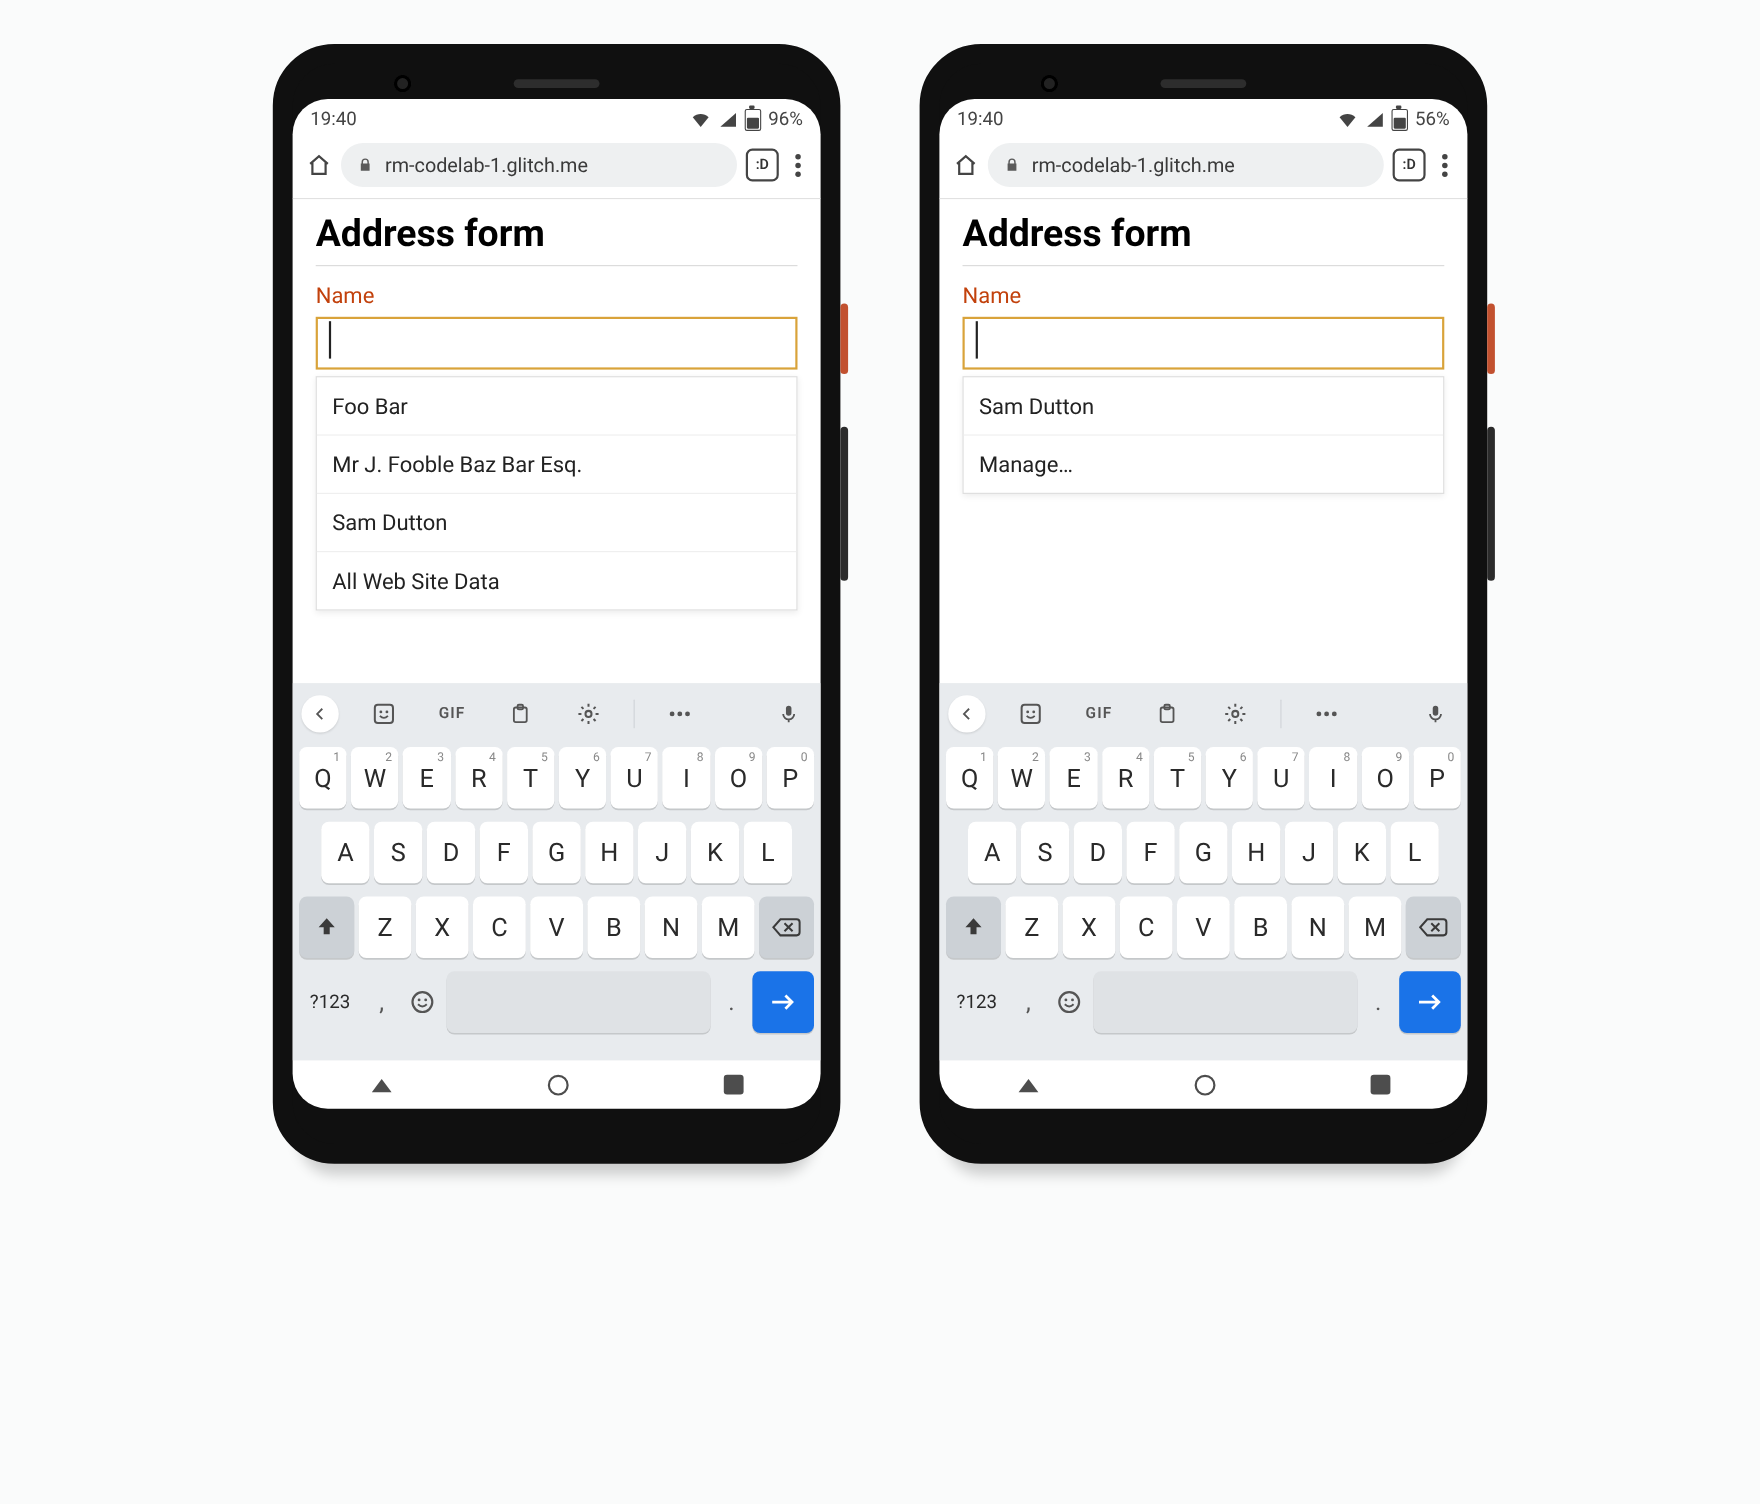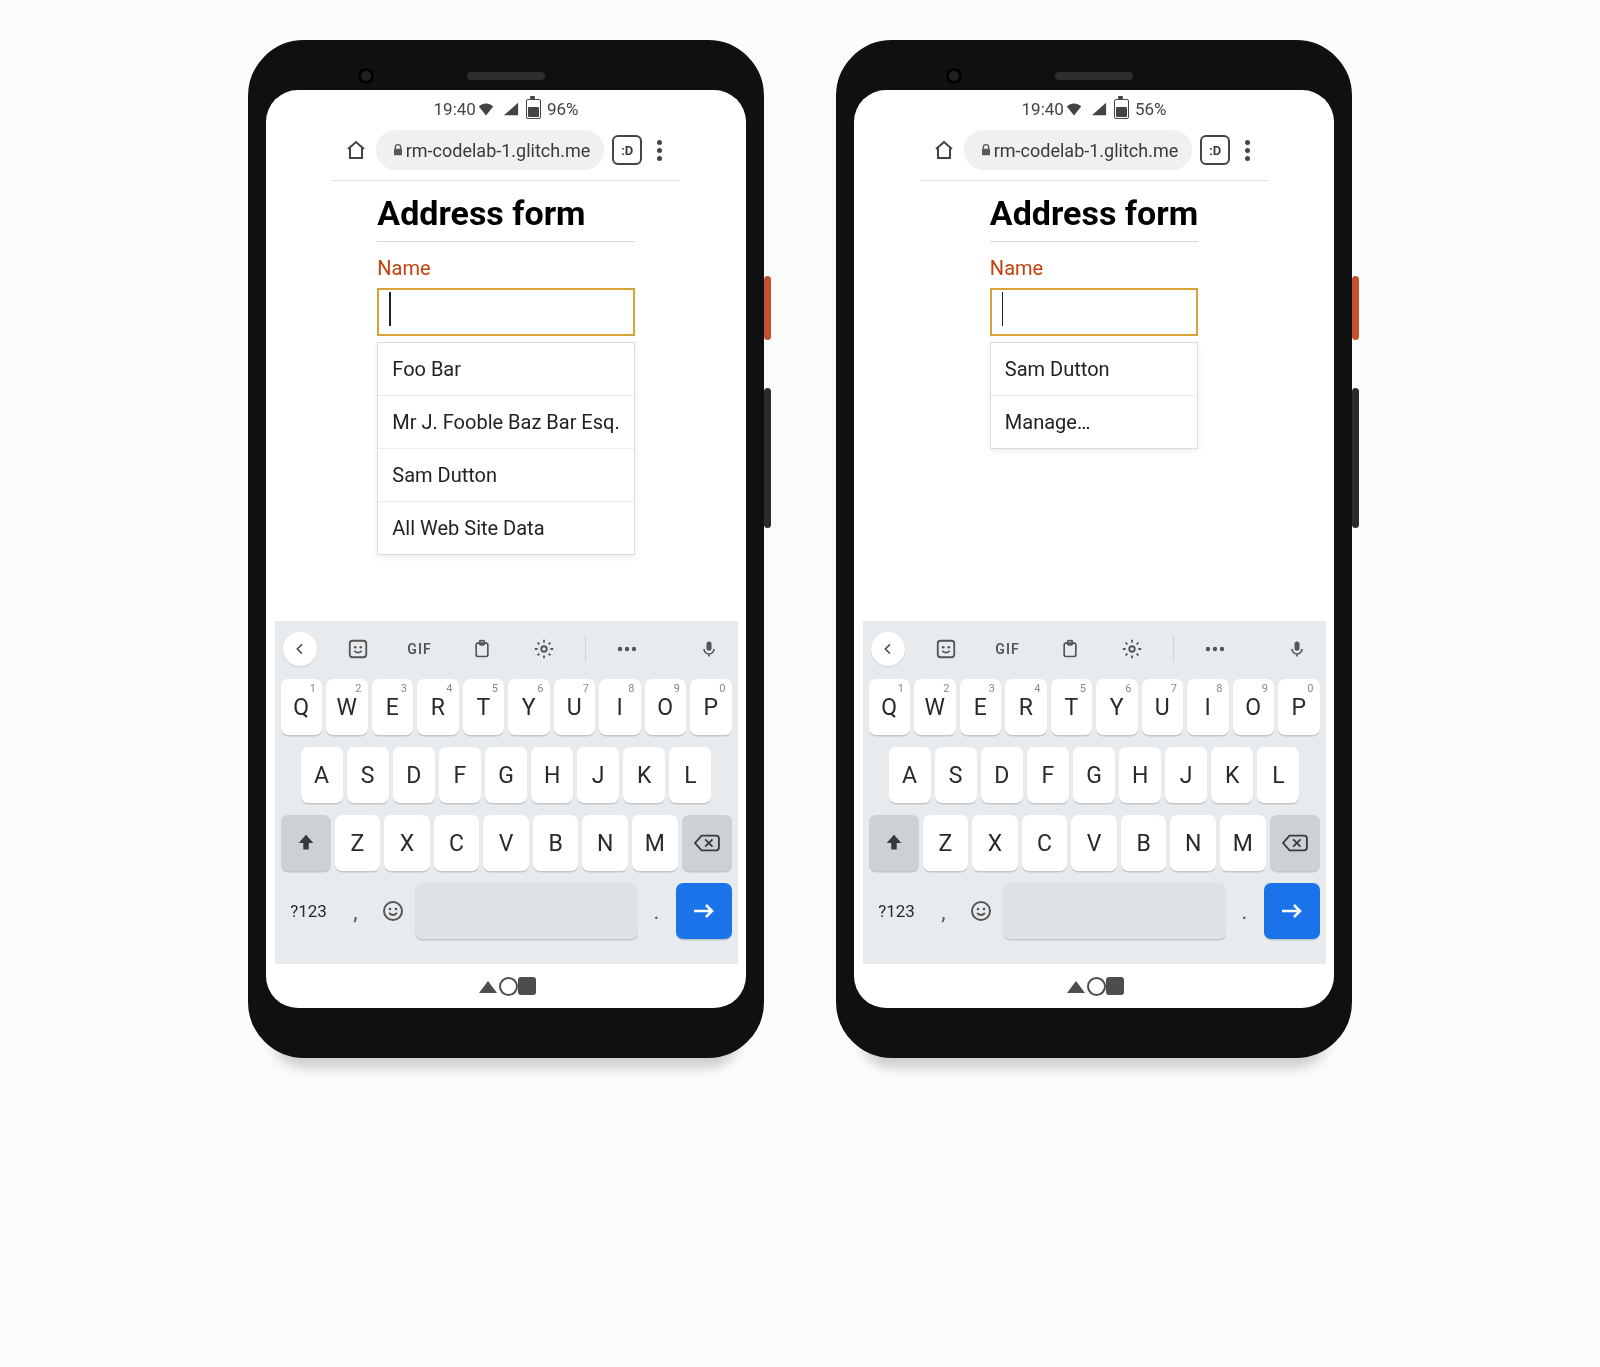--- a/index.html
+++ b/index.html
@@ -3,36 +3,36 @@
 <meta charset="utf-8">
 <style>
   html,body{margin:0;padding:0;background:#fafbfb;font-family:Roboto,"Helvetica Neue",Arial,sans-serif;}
   .stage{display:flex;justify-content:center;gap:72px;padding:40px 20px 60px;}
   .phone{width:480px;height:982px;border:18px solid #101010;border-radius:56px;background:#101010;position:relative;box-shadow:0 34px 12px -24px rgba(0,0,0,.18);}
   .side-btn-pwr{position:absolute;right:-25px;top:218px;width:7px;height:64px;background:#c2512f;border-radius:4px;}
   .side-btn-vol{position:absolute;right:-25px;top:330px;width:7px;height:140px;background:#2b2b2b;border-radius:4px;}
   .bezel-top{height:32px;position:relative;}
   .camera{position:absolute;top:10px;left:92px;width:16px;height:16px;border-radius:50%;background:#222;box-shadow:inset 0 0 0 3px #000;}
   .speaker{position:absolute;top:14px;left:50%;transform:translateX(-50%);width:78px;height:8px;border-radius:4px;background:#2d2d2d;}
-  .screen{background:#fff;border-radius:32px;overflow:hidden;height:918px;display:flex;flex-direction:column;align-items:center;}
+  .screen{background:#fff;border-radius:32px;overflow:hidden;height:918px;display:flex;flex-direction:column;}
   
   .statusbar{height:34px;padding:2px 16px 0;display:flex;align-items:center;justify-content:space-between;font-size:17px;color:#444;}
   .status-right{display:flex;align-items:center;gap:6px;}
   .battery{width:13px;height:18px;border:1.5px solid #444;border-radius:2px;position:relative;display:inline-block;}
   .battery::before{content:"";position:absolute;top:-4px;left:3px;width:5px;height:2.5px;background:#444;border-radius:1px;}
   .battery i{position:absolute;bottom:1px;left:1px;right:1px;background:#444;border-radius:1px;}
   
   .browserbar{display:flex;align-items:center;padding:4px 12px 10px;gap:8px;border-bottom:1px solid #e1e1e1;}
   .home-icon svg{display:block;}
-  .omnibox{flex:1;background:#eef0f1;border-radius:22px;height:40px;display:flex;align-items:center;padding:0 14px;font-size:18px;color:#3a3a3a;overflow:hidden;}
+  .omnibox{flex:1;background:#eef0f1;border-radius:22px;height:40px;display:flex;align-items:center;padding:0 14px;gap:10px;font-size:18px;color:#3a3a3a;overflow:hidden;}
   .tab-badge{width:26px;height:26px;border:2px solid #444;border-radius:6px;font-size:13px;display:flex;align-items:center;justify-content:center;font-weight:600;color:#333;}
   .kebab{width:18px;display:flex;flex-direction:column;gap:3px;align-items:center;}
   .kebab span{width:5px;height:5px;border-radius:50%;background:#444;}
   
-  .page{padding:8px 0;flex:1;position:relative;}
+  .page{padding:8px 21px;flex:1;position:relative;}
   .h1{font-size:34px;font-weight:700;padding:4px 0 8px;border-bottom:1px solid #d9d9d9;margin-bottom:14px;}
   .label{font-size:20px;color:#c2410c;margin-bottom:8px;}
   .input{width:100%;height:48px;border:2px solid #d9a33a;background:#fff;padding:2px 10px;box-sizing:border-box;font-size:19px;}
   .cursor{display:inline-block;width:1.5px;height:34px;background:#222;vertical-align:middle;}
   .dropdown{margin-top:6px;border:1px solid #dcdcdc;border-radius:0;background:#fff;box-shadow:0 2px 6px rgba(0,0,0,.08);}
   .dd-item{padding:14px 14px;font-size:20px;color:#222;border-top:1px solid #eee;}
   .dd-item:first-child{border-top:0;}
   
   .kb{background:#e8ebee;padding-top:4px;}
   .kb-tools{height:48px;display:flex;align-items:center;padding:0 8px;gap:20px;}

